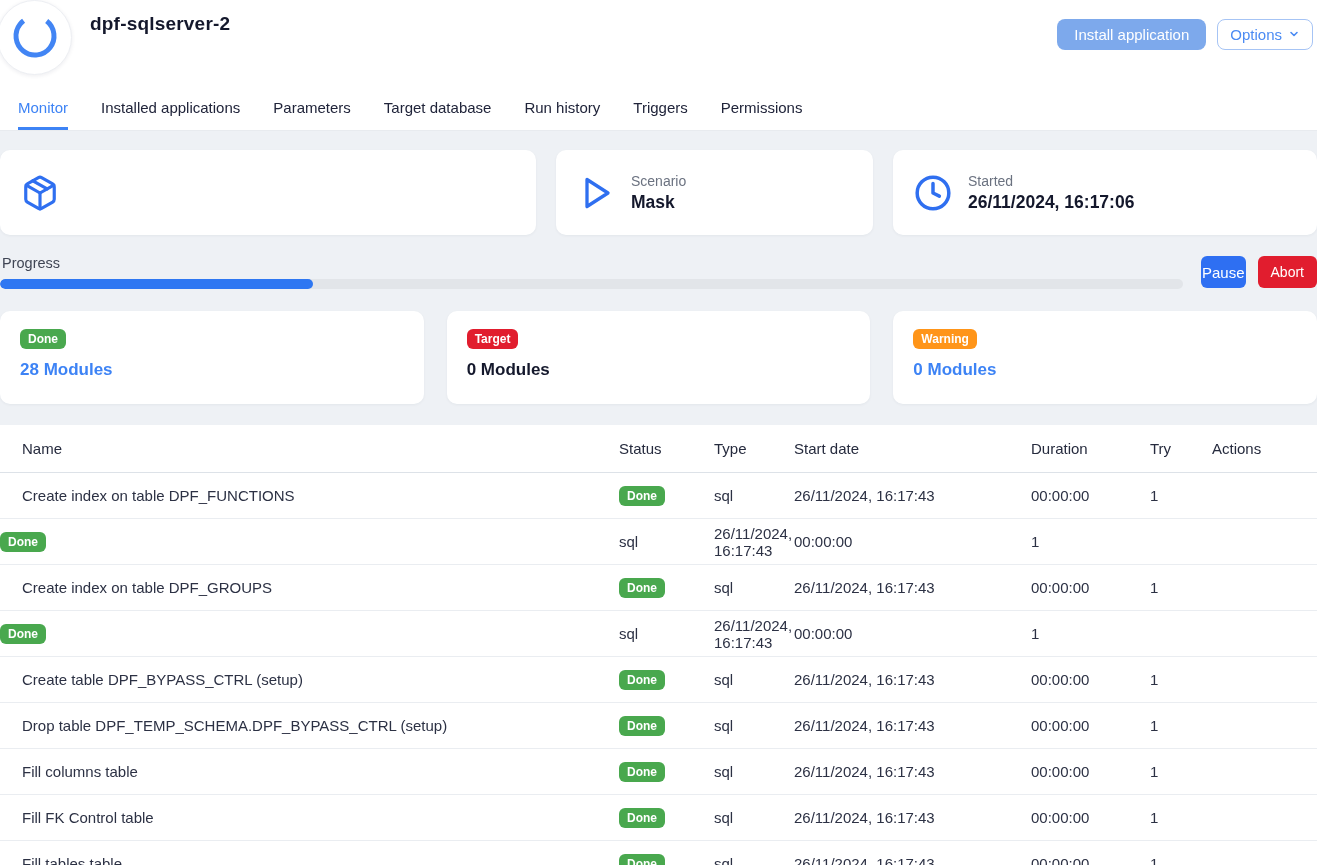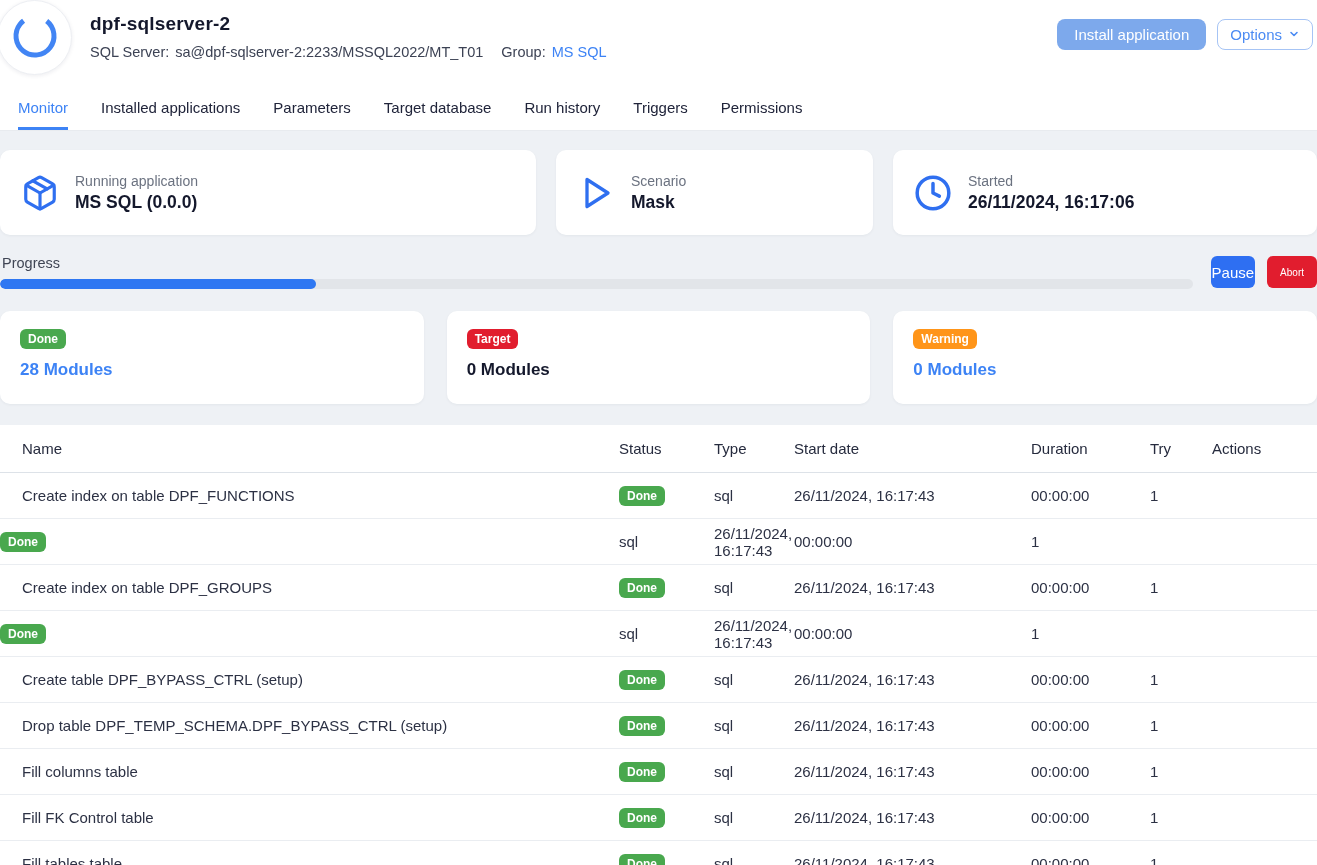--- a/index.html
+++ b/index.html
@@ -52,21 +52,21 @@
 
   
   .progress-section{margin-top:20px;display:flex;align-items:center;}
   .progress-left{flex:1;}
   .progress-texts{display:flex;justify-content:space-between;align-items:baseline;font-size:14.5px;color:#3f4554;flex-direction:column;}
   .progress-label{margin-left:2px;}
   .progress-track{margin-top:8px;height:10px;border-radius:5px;background:var(--track);overflow:hidden;}
   .progress-fill{height:100%;background:var(--fill);border-radius:5px;}
   .progress-buttons{display:flex;gap:12px;margin-left:18px;}
   .btn-pause{background:var(--pause-blue);color:#fff;height:32px;padding:0 1px;border-radius:6px;font-size:15px;}
-  .btn-abort{background:var(--abort-red);color:#fff;height:32px;padding:0 13px;border-radius:6px;font-size:10px;}
+  .btn-abort{background:var(--abort-red);color:#fff;height:32px;padding:0 13px;border-radius:6px;font-size:14px;}
 
   
   .modules-row{margin-top:22px;display:flex;gap:23px;height:93px;}
   .module-card{flex:1 1 0;background:var(--card-bg);border-radius:10px;box-shadow:0 1px 3px rgba(25,35,65,.05);
     padding:18px 20px;}
   .badge{display:inline-block;color:#fff;font-size:12px;font-weight:700;padding:4px 8px;border-radius:6px;line-height:1;}
   .module-value{display:block;margin-top:11px;font-size:17px;font-weight:700;cursor:pointer;}
 
   
   .table-wrap{margin-top:21px;background:#fff;min-height:440px;}
@@ -83,26 +83,20 @@
 <div class="topbar">
   <div class="avatar">
     <span>
       <svg width="46" height="46" viewBox="0 0 46 46">
         <circle cx="23" cy="23" r="19" fill="none" stroke="#4285f4" stroke-width="5" stroke-dasharray="94 25" transform="rotate(-52 23 23)"></circle>
       </svg>
     </span>
   </div>
   <div class="head-text">
     <div class="page-title">dpf-sqlserver-2</div>
-    <div class="sub-row">
-      <span class="lbl">SQL Server:</span>
-      <span>sa@dpf-sqlserver-2:2233/MSSQL2022/MT_T01</span>
-      <span class="group-lbl">Group:</span>
-      <a class="link">MS SQL</a>
-    </div>
   </div>
   <div class="head-actions">
     <button class="btn btn-install">Install application</button>
     <button class="btn btn-options">
       <span>Options</span>
       <span>
         <svg width="12" height="12" viewBox="0 0 24 24" fill="none" stroke="#4b8bf3" stroke-width="3.2" stroke-linecap="round" stroke-linejoin="round">
             <polyline points="6 9 12 15 18 9"></polyline>
           </svg>
       </span>
@@ -125,24 +119,20 @@
   <div class="cards-row">
     <div class="info-card ic-0">
       <div class="icon-wrap">
         <svg width="38" height="38" viewBox="0 0 24 24" fill="none" stroke="#2f6ff0" stroke-width="2" stroke-linecap="round" stroke-linejoin="round">
           <path d="m7.5 4.27 9 5.15"></path>
           <path d="M21 8a2 2 0 0 0-1-1.73l-7-4a2 2 0 0 0-2 0l-7 4A2 2 0 0 0 3 8v8a2 2 0 0 0 1 1.73l7 4a2 2 0 0 0 2 0l7-4A2 2 0 0 0 21 16Z"></path>
           <path d="m3.3 7 8.7 5 8.7-5"></path>
             <path d="M12 22V12"></path>
         </svg>
       </div>
-      <div class="txt">
-        <div class="label">Running application</div>
-        <div class="value">MS SQL (0.0.0)</div>
-      </div>
     </div>
     <div class="info-card ic-1">
       <div class="icon-wrap">
         <svg width="36" height="36" viewBox="0 0 24 24" fill="none" stroke="#2f6ff0" stroke-width="2.2" stroke-linecap="round" stroke-linejoin="round">
           <polygon points="6 3 20 12 6 21 6 3"></polygon>
         </svg>
       </div>
       <div class="txt">
         <div class="label">Scenario</div>
         <div class="value">Mask</div>

